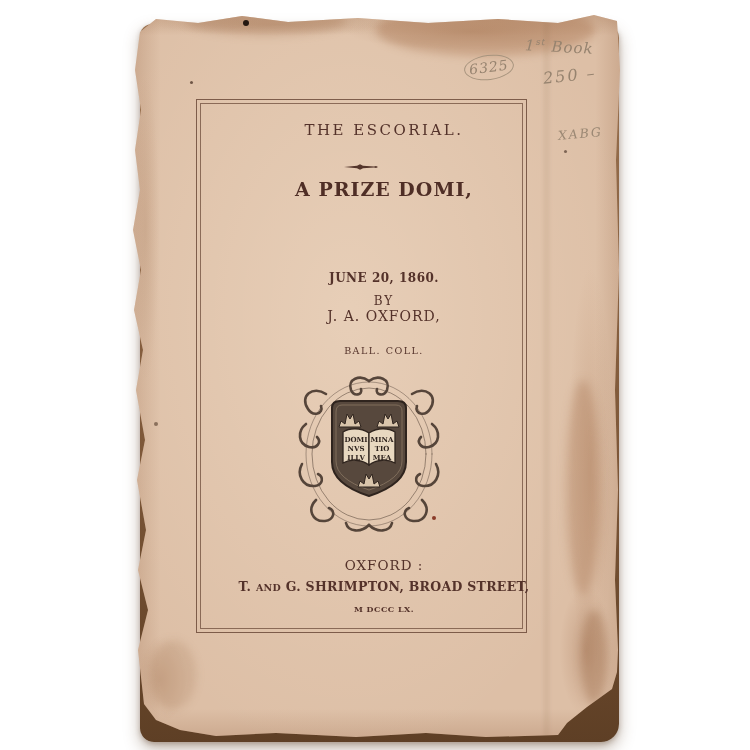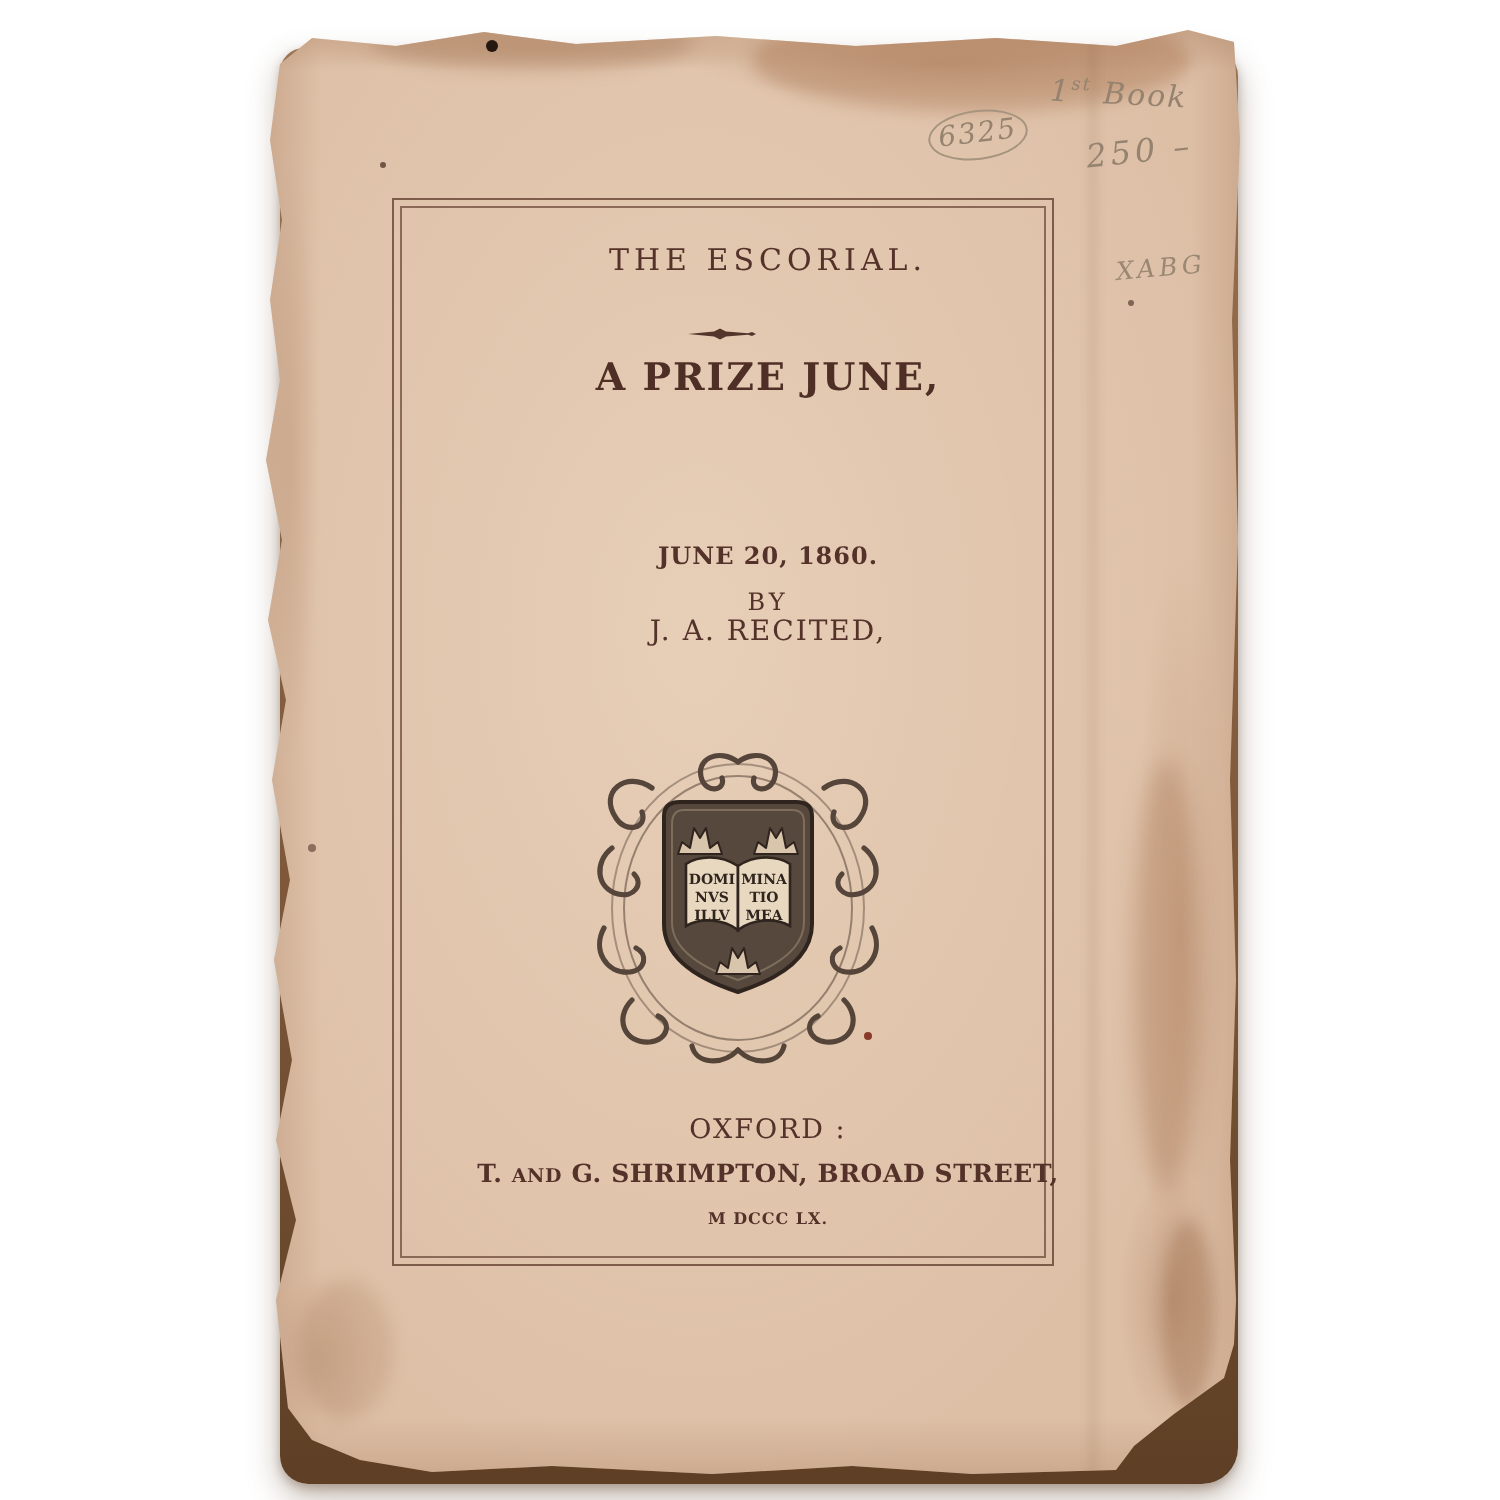--- a/index.html
+++ b/index.html
@@ -115,24 +115,25 @@
       </div>
 
       <div class="tline t-title">THE ESCORIAL.</div>
 
       <div class="ornament">
         <svg width="38" height="8" viewBox="0 0 38 8">
           <path d="M1,4 L14,2.8 L17,1.2 L20,2.8 L31,3.6 L33,3 L35,4 L33,5 L31,4.4 L20,5.2 L17,6.8 L14,5.2 Z" fill="#54352b"></path>
         </svg>
       </div>
 
-      <div class="tline t-subtitle">A PRIZE JUNE,</div>
+      <div class="tline t-subtitle">A PRIZE DOMI,</div>
       <div class="tline t-june">JUNE 20, 1860.</div>
       <div class="tline t-by">BY</div>
-      <div class="tline t-author">J. A. RECITED,</div>
+      <div class="tline t-author">J. A. OXFORD,</div>
+      <div class="tline t-college">BALL. COLL.</div>
 
       <div class="crest">
         <svg width="150" height="160" viewBox="0 0 150 160">
 
           <g stroke="#4a3a30" fill="none" stroke-width="2.6" stroke-linecap="round" opacity="0.92">
             <ellipse cx="75" cy="82" rx="57" ry="66" stroke-width="1" opacity=".55"></ellipse>
             <ellipse cx="75" cy="82" rx="63" ry="72" stroke-width="1" opacity=".45"></ellipse>
             <path d="M75,9 c-9,-7 -22,-2 -18,9 c3,7 12,5 10,-1"></path>
             <path d="M75,9 c9,-7 22,-2 18,9 c-3,7 -12,5 -10,-1"></path>
             <path d="M32,22 c-13,-9 -27,2 -18,15 c5,8 16,5 13,-3"></path>

